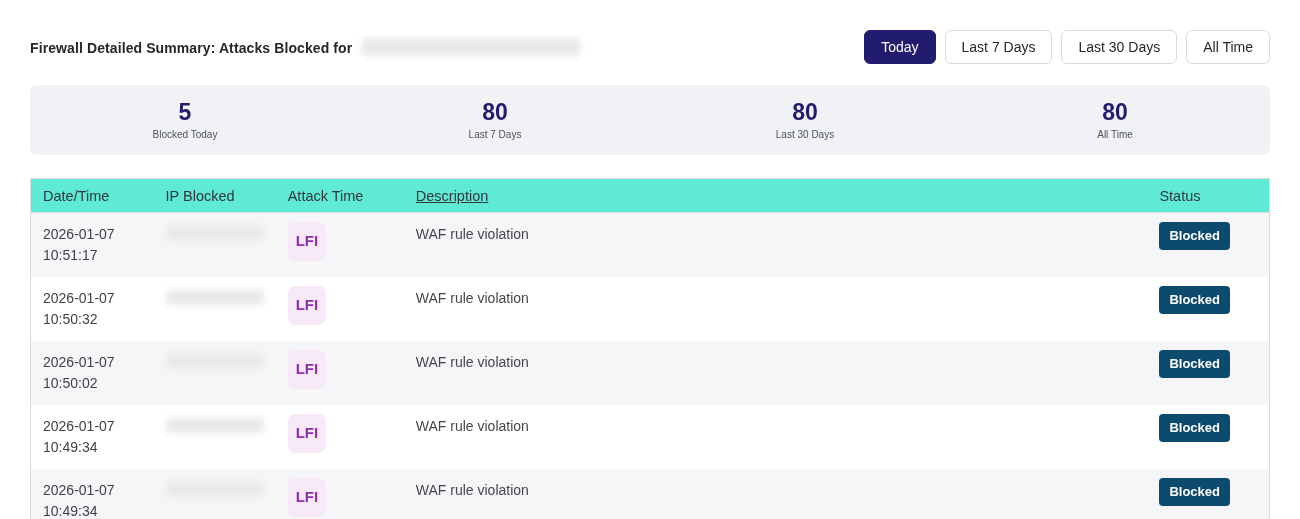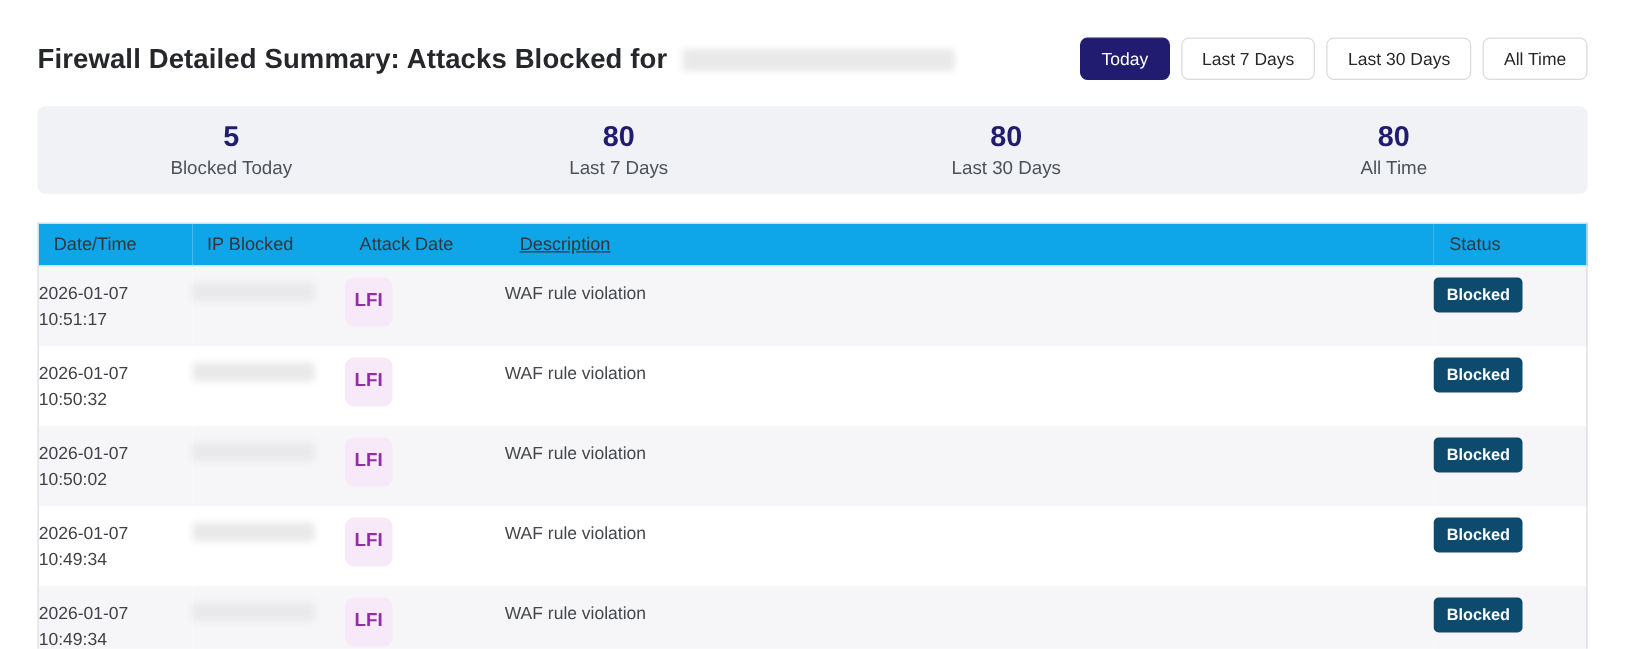--- a/index.html
+++ b/index.html
@@ -12,21 +12,21 @@
   .container { padding: 0 30px; }
 
   
   .page-header {
     margin-top: 30px;
     display: flex;
     align-items: center;
     justify-content: space-between;
   }
   .page-title {
-    font-size: 22px;
+    font-size: 14px;
     font-weight: bold;
     color: #26272b;
     letter-spacing: 0.1px;
     white-space: nowrap;
   }
   .redact {
     display: inline-block;
     background: #e9e9ea;
     filter: blur(3px);
     border-radius: 3px;
@@ -65,48 +65,48 @@
     flex: 1;
     text-align: center;
     line-height: 1.25;
   }
   .stat-value {
     font-size: 23px;
     font-weight: bold;
     color: #211c6f;
   }
   .stat-label {
-    font-size: 15px;
+    font-size: 10px;
     color: #4d5259;
     margin-top: 2px;
   }
 
   
   .data-table {
     margin-top: 23px;
     width: 100%;
     border-collapse: collapse;
     border: 1px solid #d9dce1;
     table-layout: fixed;
   }
   .data-table th {
     text-align: left;
     font-weight: normal;
     font-size: 14.5px;
     color: #33363b;
-    background: #0ea5e9;
+    background: #5eead4;
     padding: 8px 12px;
     border-bottom: 1px solid #d9dce1;
     height: 34px;
   }
   .data-table td {
     vertical-align: top;
     font-size: 14px;
     color: #3f4146;
-    padding: 11px 0;
+    padding: 11px 12px;
     height: 55px;
     line-height: 1.5;
   }
   .data-table tr.stripe td { background: #f6f6f8; }
   .col-datetime { width: 123px; }
   .col-ip { width: 122px; }
   .col-attack { width: 128px; }
   .col-desc { width: 743px; text-decoration: underline; }
   .col-status { width: 122px; }
 
@@ -168,21 +168,21 @@
       <div class="stat-value">80</div>
       <div class="stat-label">All Time</div>
     </div>
   </div>
 
   <table class="data-table">
     <thead>
       <tr>
         <th class="col-datetime">Date/Time</th>
         <th class="col-ip">IP Blocked</th>
-        <th class="col-attack">Attack Date</th>
+        <th class="col-attack">Attack Time</th>
         <th class="col-desc">Description</th>
         <th class="col-status">Status</th>
       </tr>
     </thead>
     <tbody>
       <tr class="stripe">
         <td>
           <span class="dt-date">2026-01-07</span>
           <span class="dt-time">10:51:17</span>
         </td>

